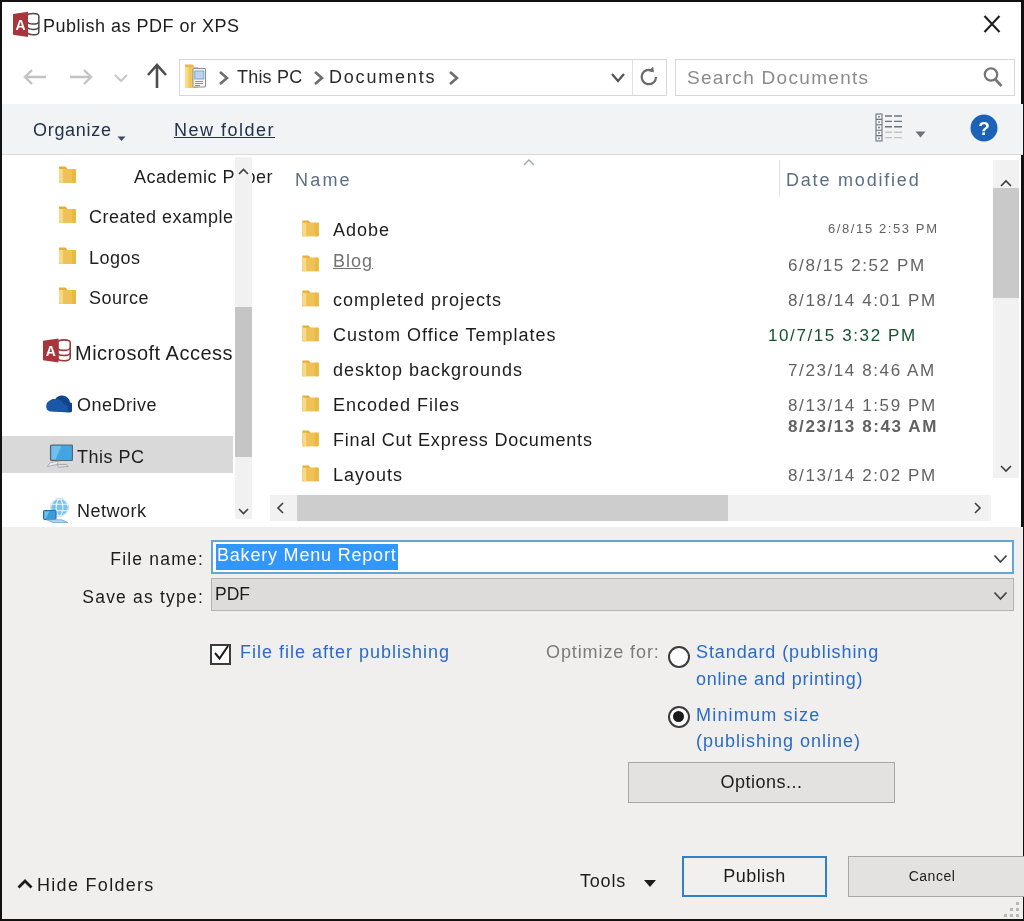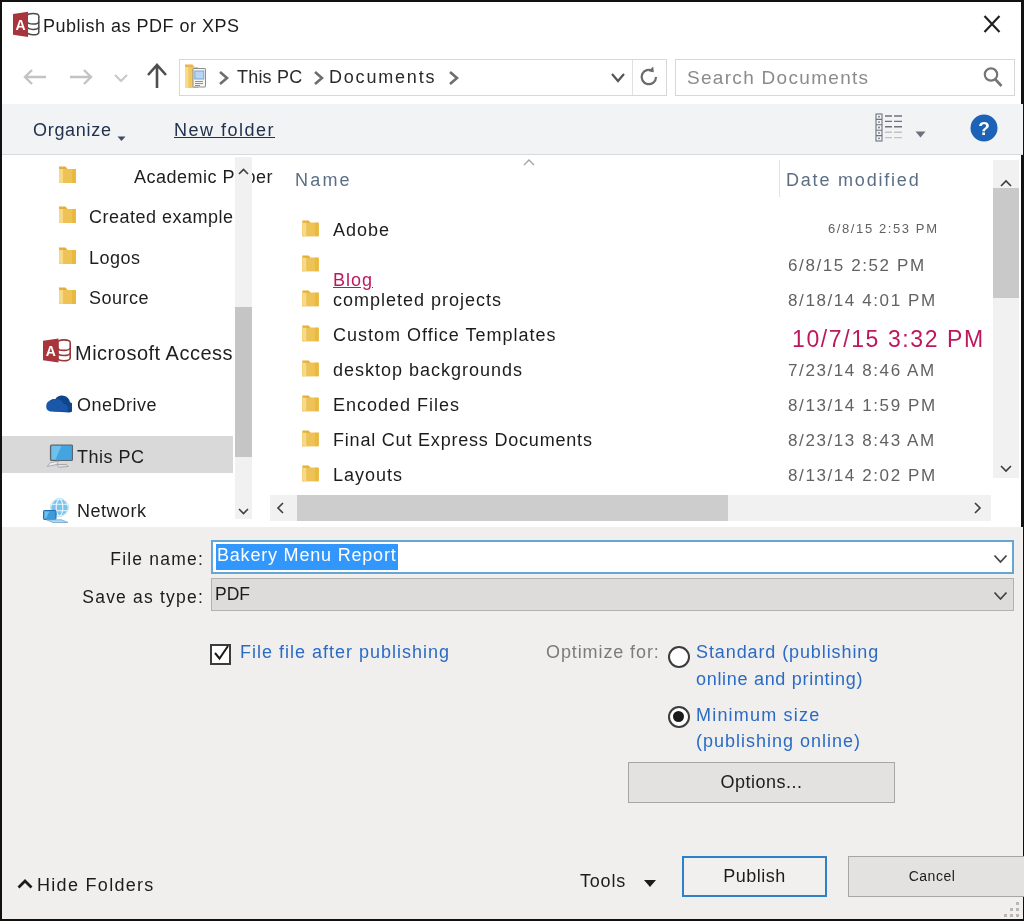--- a/index.html
+++ b/index.html
@@ -205,47 +205,47 @@
   <div class="abs" style="left:777px; top:158px; width:1px; height:37px; background:#e2e2e2;"></div>
 
   <div class="abs" style="left:299px; top:216px;"><svg width="19" height="21" viewBox="0 0 19 22">
         <use href="#folder"></use>
       </svg></div>
   <div class="abs t" style="left:331px; top:218px; font-size:18px; color:#1c1c1c; letter-spacing:1.0px;">Adobe</div>
   <div class="abs t" style="left:786px; top:219px; font-size:13px; color:#626262; letter-spacing:1.6px;margin-left:40px;">6/8/15 2:53 PM</div>
   <div class="abs" style="left:299px; top:251px;"><svg width="19" height="21" viewBox="0 0 19 22">
         <use href="#folder"></use>
       </svg></div>
-  <div class="abs t" style="left:331px; top:268px; font-size:18px; color:#be185d; letter-spacing:1.0px;text-decoration:underline;">Blog</div>
+  <div class="abs t" style="left:331px; top:249px; font-size:18px; color:#737373; letter-spacing:1.0px;text-decoration:underline;">Blog</div>
   <div class="abs t" style="left:786px; top:254px; font-size:17px; color:#626262; letter-spacing:1.6px;">6/8/15 2:52 PM</div>
   <div class="abs" style="left:299px; top:286px;"><svg width="19" height="21" viewBox="0 0 19 22">
         <use href="#folder"></use>
       </svg></div>
   <div class="abs t" style="left:331px; top:288px; font-size:18px; color:#1c1c1c; letter-spacing:1.0px;">completed projects</div>
   <div class="abs t" style="left:786px; top:289px; font-size:17px; color:#626262; letter-spacing:1.6px;">8/18/14 4:01 PM</div>
   <div class="abs" style="left:299px; top:321px;"><svg width="19" height="21" viewBox="0 0 19 22">
         <use href="#folder"></use>
       </svg></div>
   <div class="abs t" style="left:331px; top:323px; font-size:18px; color:#1c1c1c; letter-spacing:1.0px;">Custom Office Templates</div>
-  <div class="abs t" style="left:790px; top:324px; font-size:23px; color:#be185d; letter-spacing:1.6px;">10/7/15 3:32 PM</div>
+  <div class="abs t" style="left:766px; top:324px; font-size:17px; color:#14532d; letter-spacing:1.6px;">10/7/15 3:32 PM</div>
   <div class="abs" style="left:299px; top:356px;"><svg width="19" height="21" viewBox="0 0 19 22">
         <use href="#folder"></use>
       </svg></div>
   <div class="abs t" style="left:331px; top:358px; font-size:18px; color:#1c1c1c; letter-spacing:1.0px;">desktop backgrounds</div>
   <div class="abs t" style="left:786px; top:359px; font-size:17px; color:#626262; letter-spacing:1.6px;">7/23/14 8:46 AM</div>
   <div class="abs" style="left:299px; top:391px;"><svg width="19" height="21" viewBox="0 0 19 22">
         <use href="#folder"></use>
       </svg></div>
   <div class="abs t" style="left:331px; top:393px; font-size:18px; color:#1c1c1c; letter-spacing:1.0px;">Encoded Files</div>
   <div class="abs t" style="left:786px; top:394px; font-size:17px; color:#626262; letter-spacing:1.6px;">8/13/14 1:59 PM</div>
   <div class="abs" style="left:299px; top:426px;"><svg width="19" height="21" viewBox="0 0 19 22">
         <use href="#folder"></use>
       </svg></div>
   <div class="abs t" style="left:331px; top:428px; font-size:18px; color:#1c1c1c; letter-spacing:0.8px;">Final Cut Express Documents</div>
-  <div class="abs t" style="left:786px; top:429px; font-size:17px; color:#626262; letter-spacing:1.6px;">8/23/13 8:43 AM</div>
+  <div class="abs t" style="left:786px; top:415px; font-size:17px; color:#626262; letter-spacing:1.6px;font-weight:bold;">8/23/13 8:43 AM</div>
   <div class="abs" style="left:299px; top:461px;"><svg width="19" height="21" viewBox="0 0 19 22">
         <use href="#folder"></use>
       </svg></div>
   <div class="abs t" style="left:331px; top:463px; font-size:18px; color:#1c1c1c; letter-spacing:1.0px;">Layouts</div>
   <div class="abs t" style="left:786px; top:464px; font-size:17px; color:#626262; letter-spacing:1.6px;">8/13/14 2:02 PM</div>
 
   <div class="abs" style="left:991px; top:158px; width:26px; height:318px; background:#f1f1f1;"></div>
   <div class="abs" style="left:997px; top:173px;"><svg width="14" height="11" viewBox="0 0 14 11">
         <path d="M2 8 L7 3 L12 8" stroke="#3d3d3d" stroke-width="1.6" fill="none"></path>
       </svg></div>

